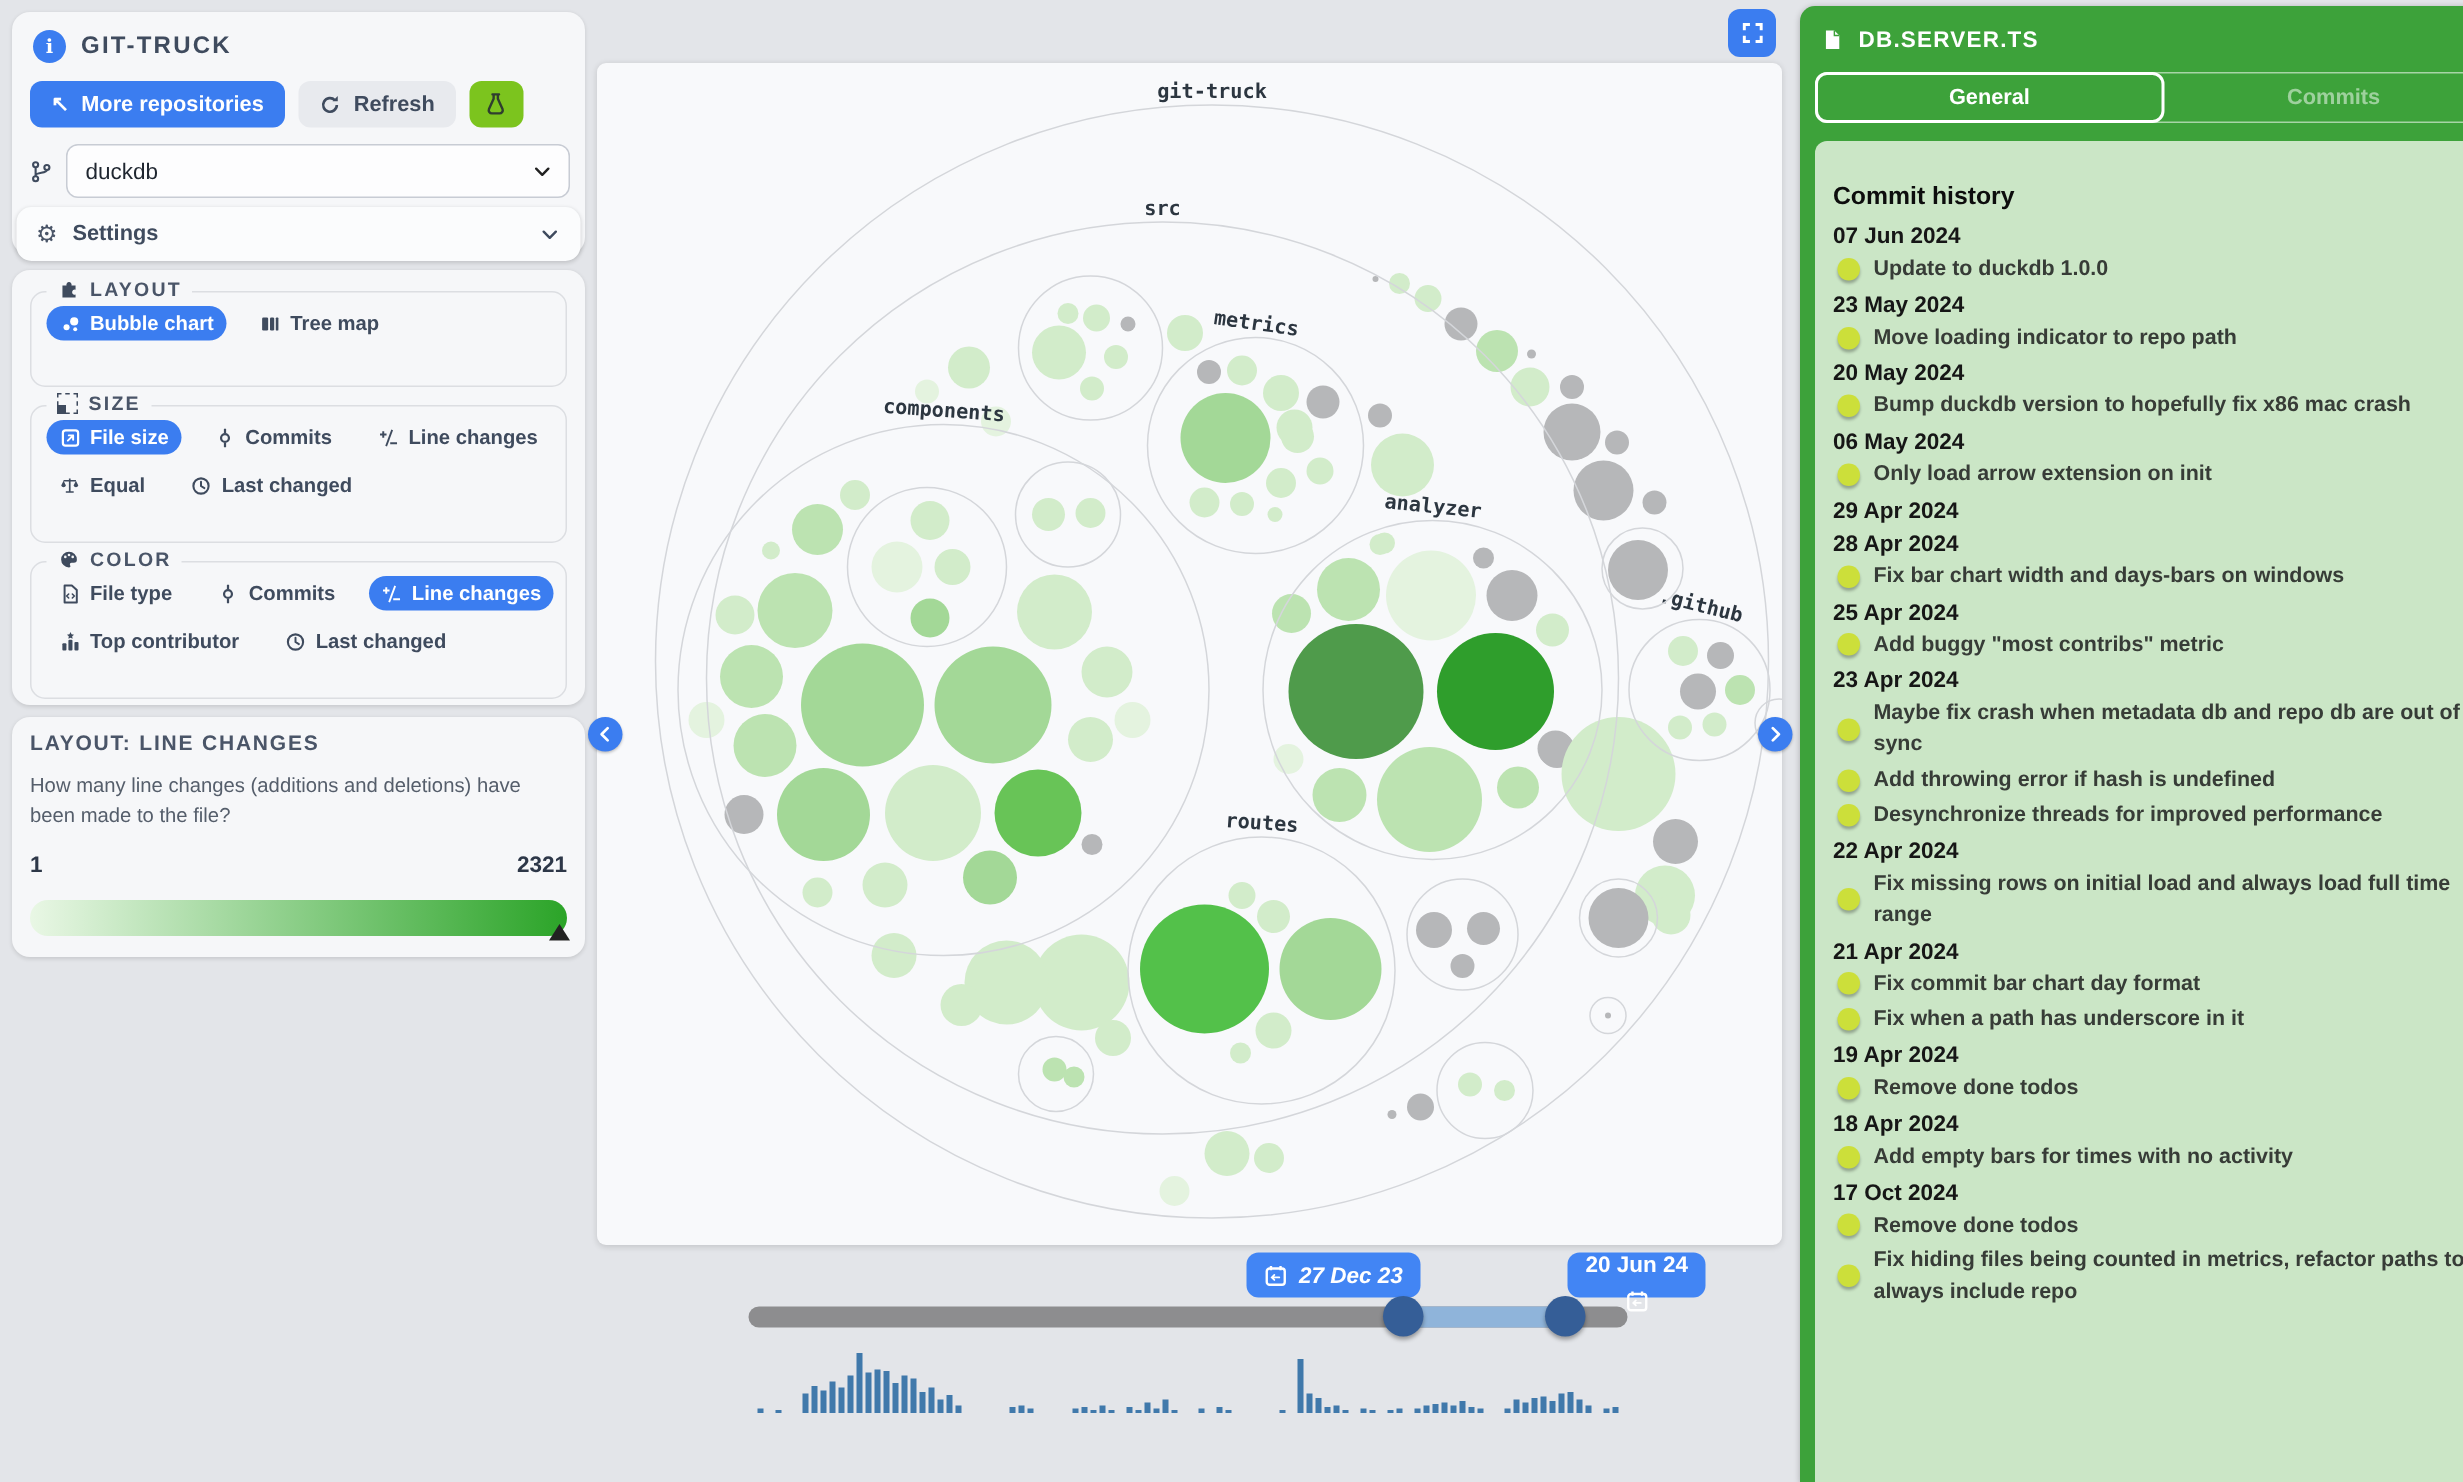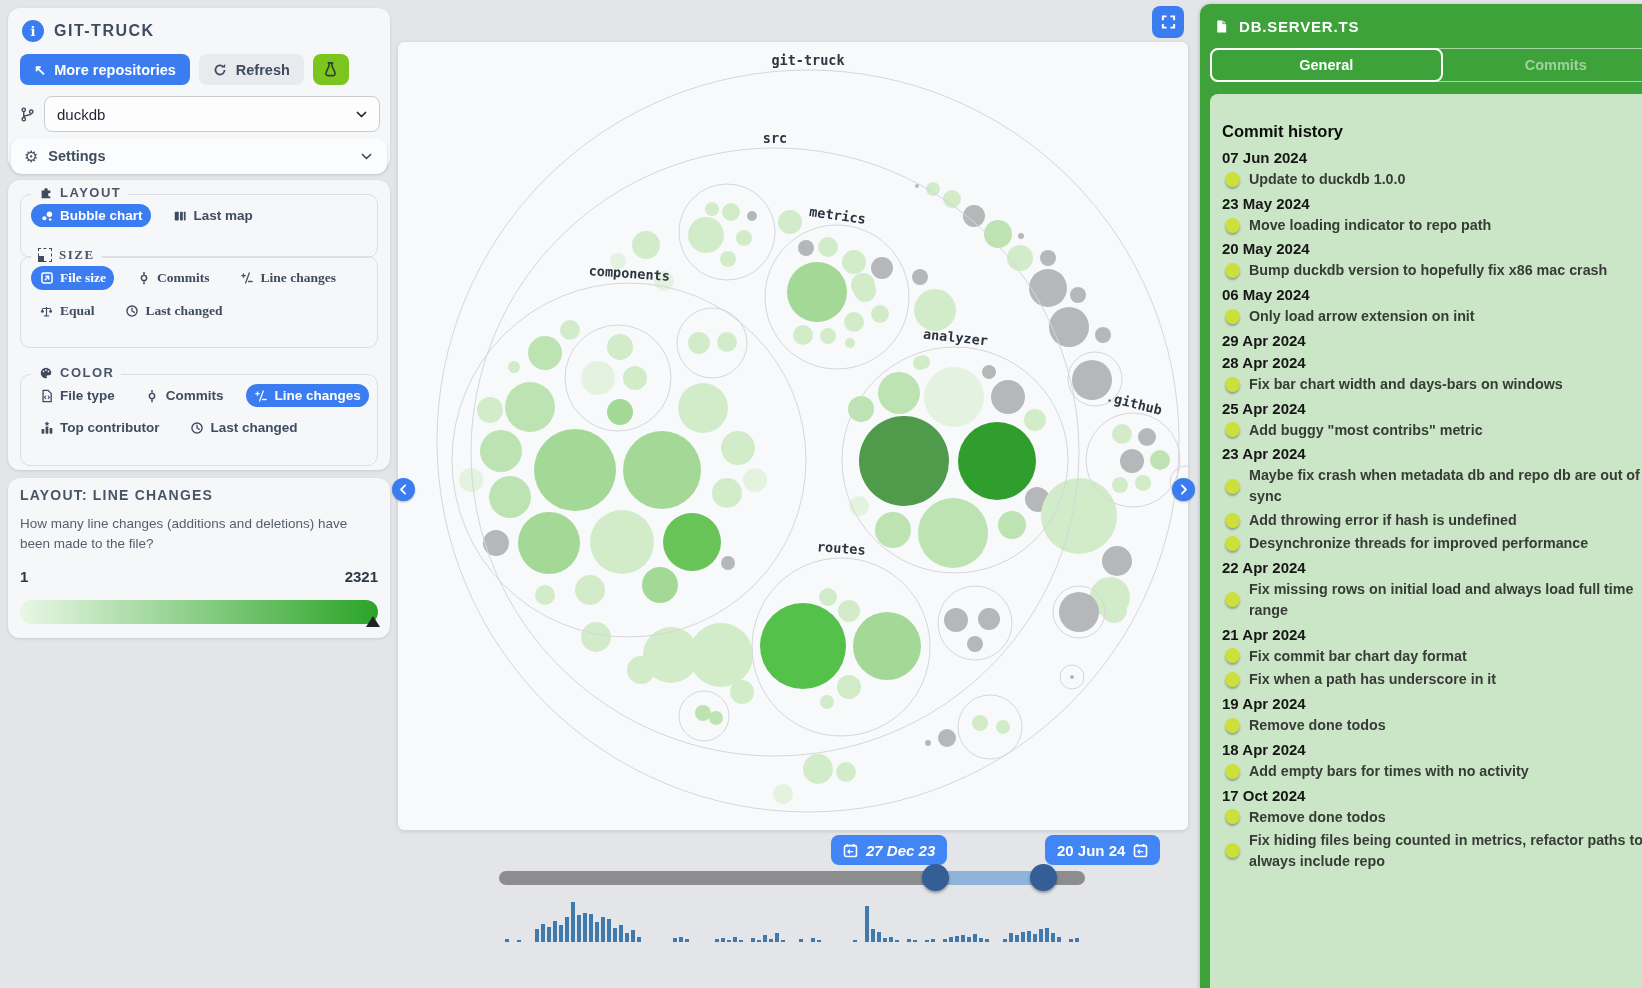--- a/index.html
+++ b/index.html
@@ -54,21 +54,21 @@
   .fs-btn{position:absolute;left:1152px;top:6px;width:32px;height:32px;background:#3b7df0;border-radius:8px;
     color:#fff;display:flex;align-items:center;justify-content:center;cursor:pointer;}
   .side-chev{position:absolute;width:23px;height:23px;border-radius:50%;background:#3b7df0;color:#fff;
     display:flex;align-items:center;justify-content:center;cursor:pointer;box-shadow:0 1px 2px rgba(0,0,0,.25);}
   #chev-left{left:392px;top:478px;}
   #chev-right{left:1172px;top:478px;}
   
   .date-pill{position:absolute;top:835px;height:30px;background:#4285f4;border-radius:8px;color:#fff;
     font-size:15px;font-weight:bold;display:flex;align-items:center;gap:8px;padding:0 12px;cursor:pointer;}
   #pill-start{left:831px;font-style:italic;}
-  #pill-end{left:1045px;}
+  #pill-end{left:1045px;flex-direction:column;}
   .slider-track{position:absolute;left:499px;top:871px;width:586px;height:14px;background:#8d8d8f;border-radius:7px;}
   .slider-range{position:absolute;left:935px;top:871px;width:108px;height:14px;background:#8fb4da;}
   .slider-handle{position:absolute;top:864px;width:27px;height:27px;border-radius:50%;background:#355e97;
     box-shadow:0 2px 3px rgba(0,0,0,.35);cursor:pointer;}
   #handle-start{left:922px;}
   #handle-end{left:1030px;}
   #histogram{position:absolute;left:505px;top:900px;width:582px;height:42px;display:flex;align-items:flex-end;gap:2px;}
   .hbar{width:4px;background:#4079ab;flex:0 0 auto;}
   
   #file-panel{position:absolute;left:1200px;top:4px;width:481px;height:984px;background:#3da23a;
@@ -174,25 +174,25 @@
             <span>Bubble chart</span>
           </span>
           <span class="opt">
             <span class="oicon">
               <svg width="14" height="14" viewBox="0 0 16 16" xmlns="http://www.w3.org/2000/svg">
                 <rect x="2" y="3" width="4.6" height="10" rx="1" fill="currentColor"></rect>
                 <rect x="8" y="3" width="3.2" height="10" rx="1" fill="currentColor"></rect>
                 <rect x="12.4" y="3" width="2" height="10" rx=".7" fill="currentColor"></rect>
               </svg>
             </span>
-            <span>Last map</span>
+            <span>Tree map</span>
           </span>
         </div>
     </div>
-    <div class="fieldset" style="top:76px;height:90px;font-family:Liberation Serif, serif;">
+    <div class="fieldset" style="top:90px;height:90px;">
       <div class="sec-title">
         <span class="dashed-sq"></span>
         <span>SIZE</span>
       </div>
       <div class="opt-row">
           <span class="opt active">
             <span class="oicon">
               <svg width="14" height="14" viewBox="0 0 16 16" xmlns="http://www.w3.org/2000/svg">
                 <rect x="2.2" y="2.2" width="11.6" height="11.6" rx="2" fill="none" stroke="currentColor" stroke-width="1.7"></rect>
                 <path d="M6 10l4-4M6.7 6H10v3.3" fill="none" stroke="currentColor" stroke-width="1.5" stroke-linecap="round" stroke-linejoin="round"></path>

